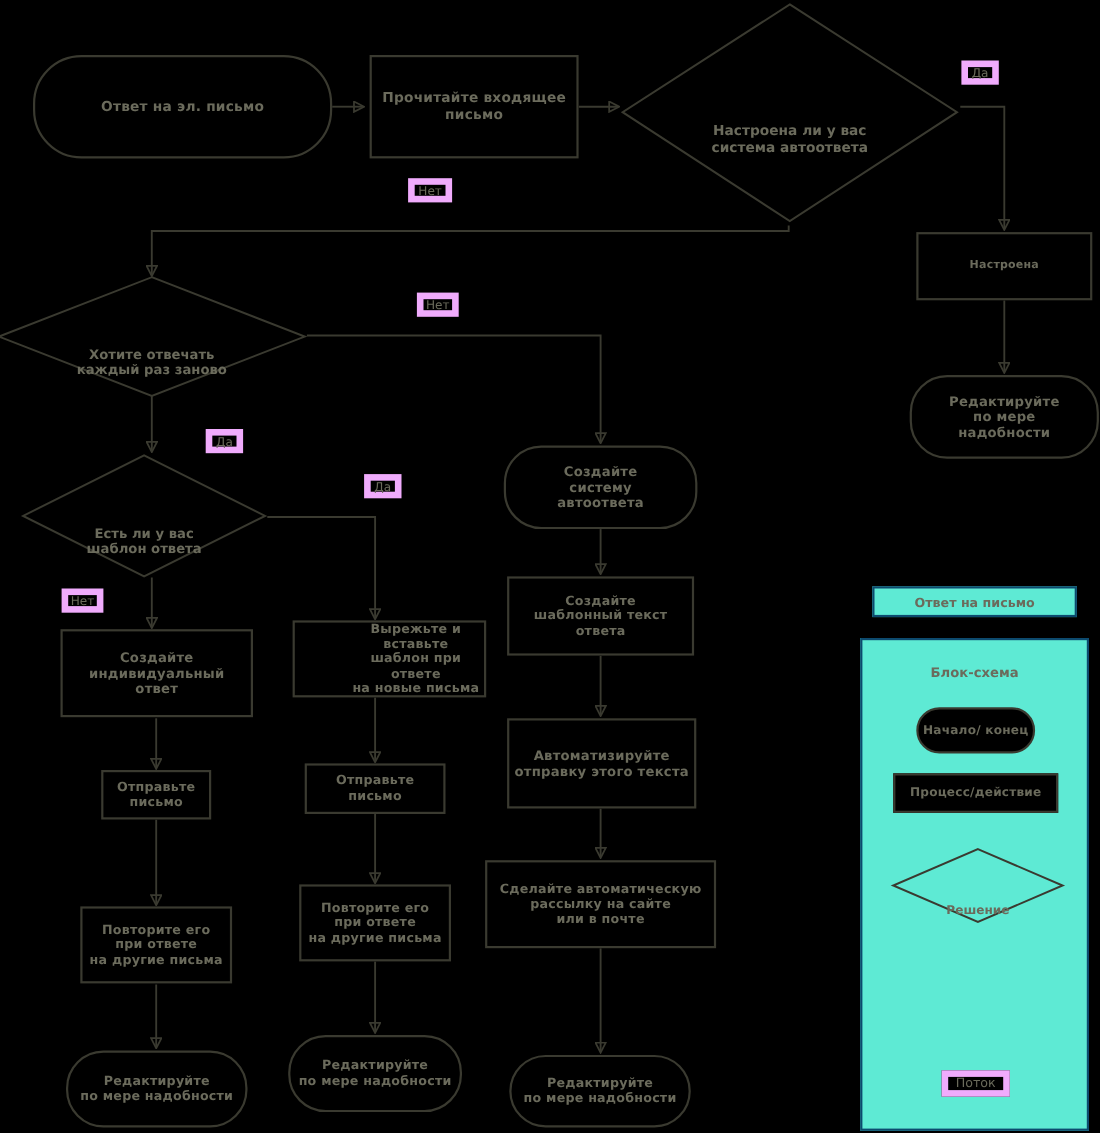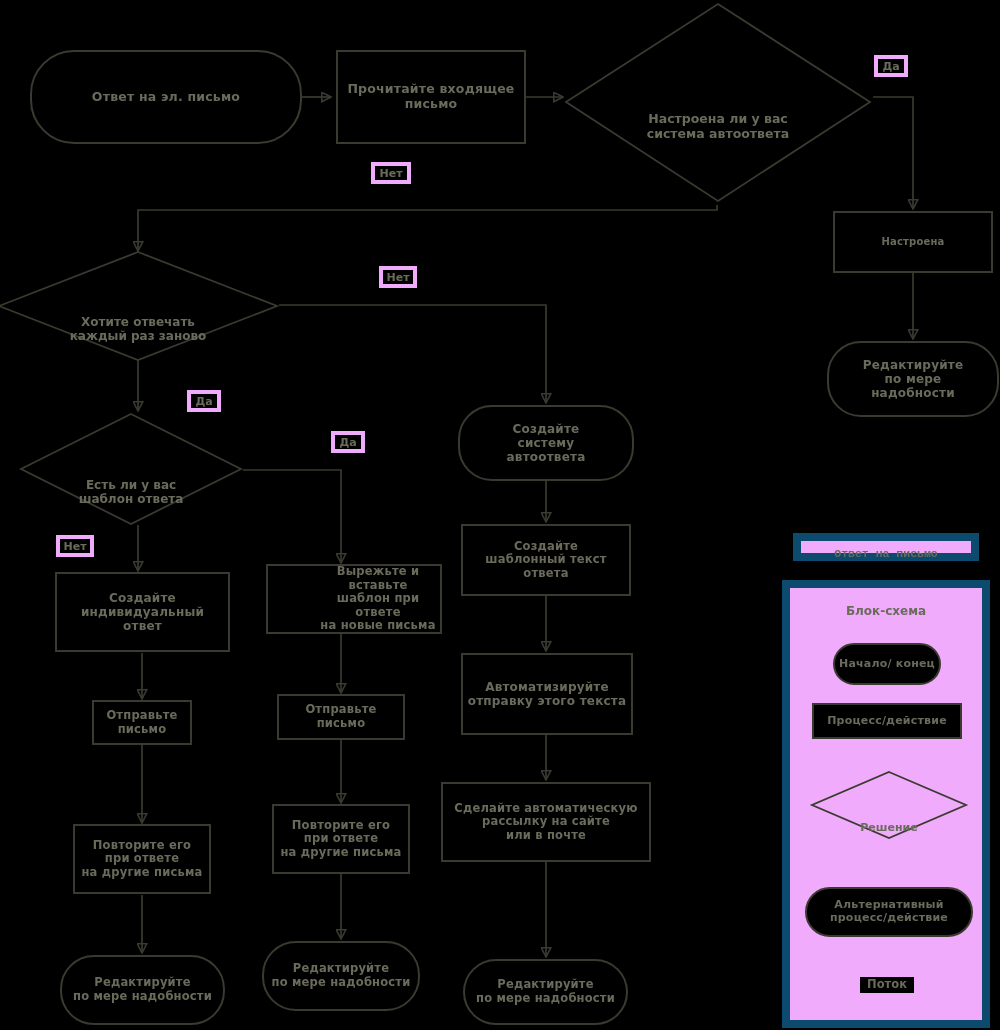--- a/index.html
+++ b/index.html
@@ -36,35 +36,34 @@
     position:absolute;left:0;top:0;width:100%;height:100%;
     display:flex;align-items:center;justify-content:center;
     text-align:center;color:#6b6b5c;font-weight:bold;line-height:1.2;
     white-space:pre-line;
     margin-top:23px;
   }
 
   .elabel{
     position:absolute;
     box-sizing:border-box;
-    border:4px solid #f0abfc;
+    border:6px solid #f0abfc;
     color:#6b6b5c;
     background:#000;
-    font-weight:bold;
+    font-weight:normal;
     display:flex;align-items:center;justify-content:center;
     padding:1px 5px;
     line-height:1;
   }
 
   .legend-box{
     position:absolute;
     box-sizing:border-box;
-    border:8px solid #0c4a6e;
-    background:#f0abfc;
-    font-family:Liberation Mono, monospace;
+    border:2px solid #0c4a6e;
+    background:#5eead4;
   }
   .legend-title{
     position:absolute;
     color:#6b6b5c;font-weight:bold;text-align:center;width:100%;
   }
 </style>
 </head>
 <body>
 
 <div id="stage">
@@ -221,18 +220,16 @@
 
   <div class="node proc" style="left:812px;top:703px;width:150px;height:36px;font-size:11px;">Процесс/действие</div>
 
   <div class="dec" style="left:809px;top:770px;width:160px;height:70px;">
     <svg class="shape" viewBox="0 0 160 70" preserveAspectRatio="none">
       <polygon points="80,2 157,35 80,68 3,35" fill="none" stroke="#3a3a30" stroke-width="1.8"></polygon>
     </svg>
     <div class="lbl" style="font-size:11px;">Решение</div>
   </div>
 
-  <div class="node term" style="left:805px;top:887px;width:168px;height:50px;font-size:11px;border-radius:999px;">Альтернативный
-процесс/действие</div>
 
   <div class="elabel" style="left:856px;top:973px;width:62px;height:24px;font-size:11.5px;">Поток</div>
 
 </div>
 
 </body></html>

